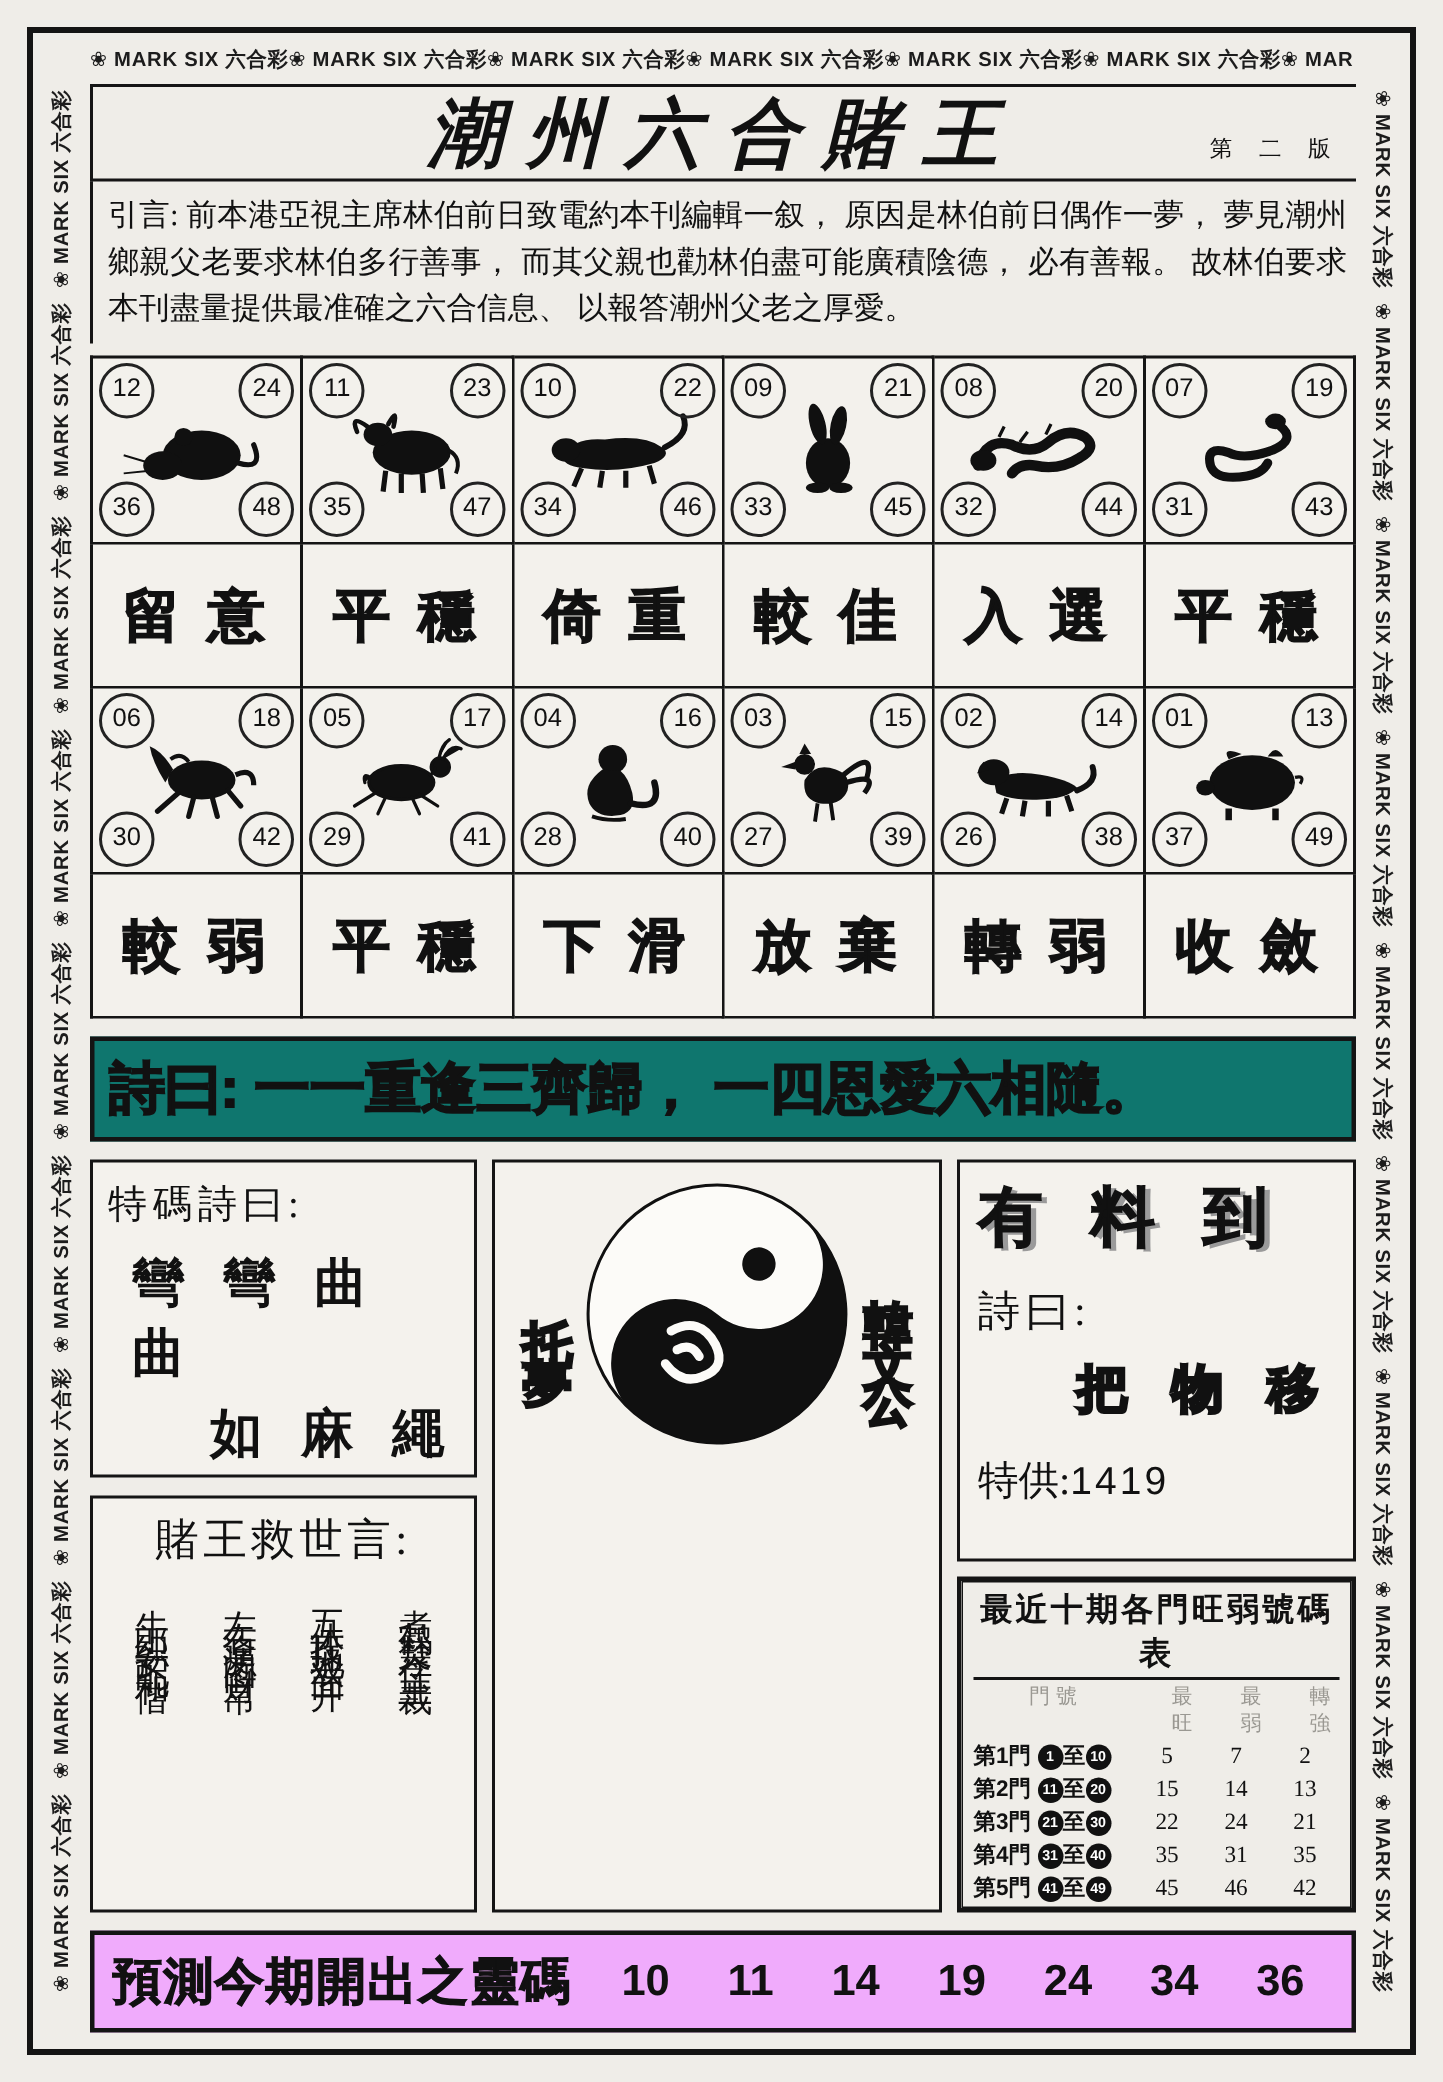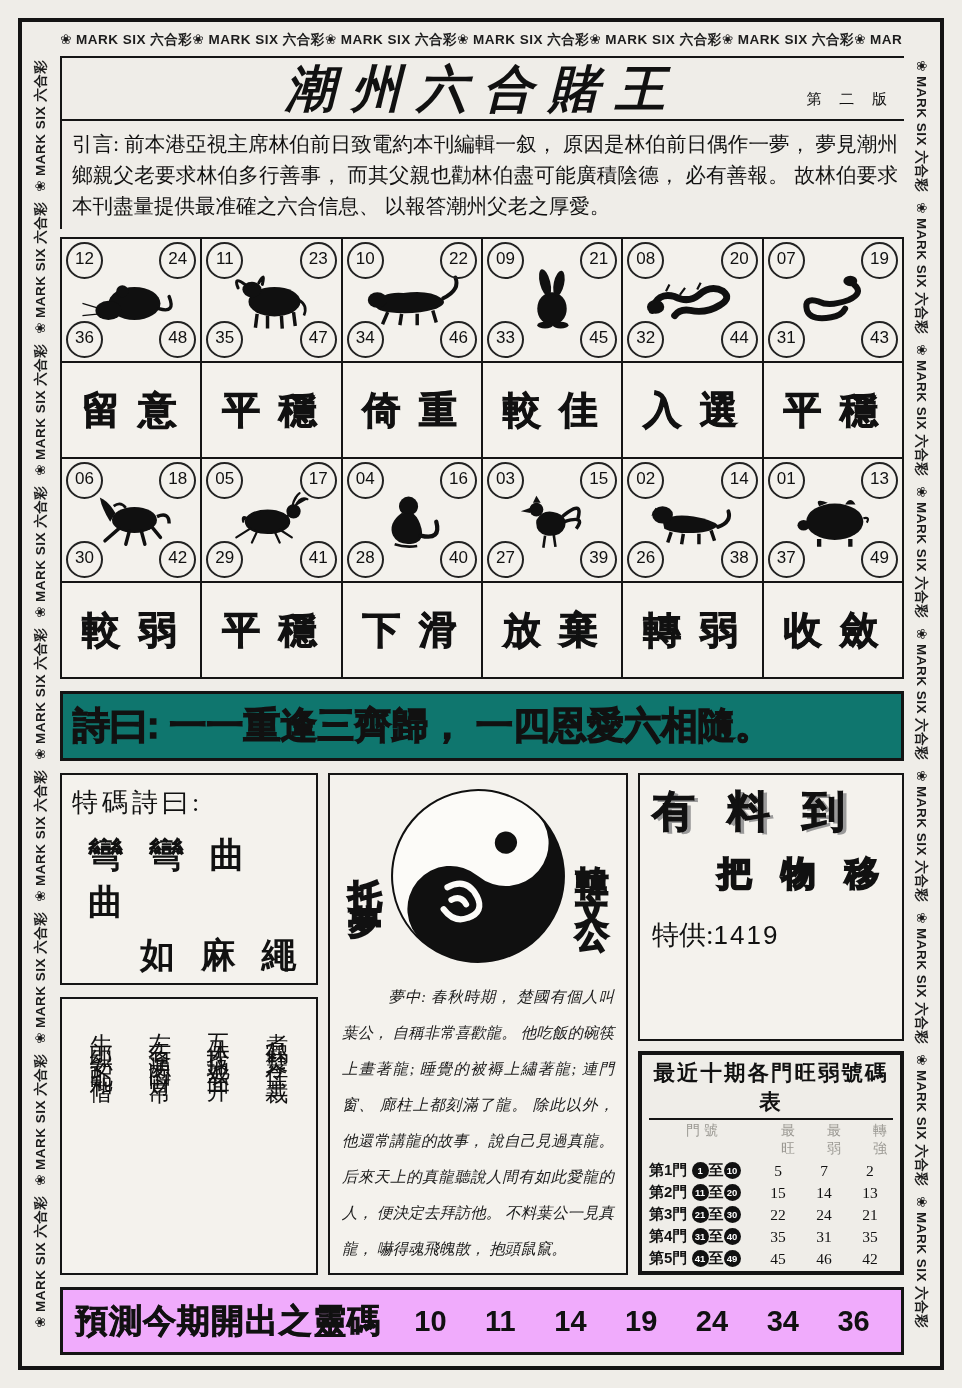--- a/index.html
+++ b/index.html
@@ -334,20 +334,21 @@
           <div class="sp-title">特碼詩曰:</div>
           <div class="sp-line1">彎 彎 曲 曲</div>
           <div class="sp-line2">如 麻 繩</div>
           <div class="sp-result">
             <span>特碼:</span>
             <span class="n">10</span>
             <span class="n">11</span>
           </div>
         </div>
         <div class="box box-savior">
+          <div class="sv-title">賭王救世言:</div>
           <div class="sv-cols">
             <div class="vtext">牛郎织女配和偕</div>
             <div class="vtext">左右逢源图财帛</div>
             <div class="vtext">五体投地双面开</div>
             <div class="vtext">煮鹤焚琴任主裁</div>
           </div>
         </div>
       </div>
 
       <div class="box col-mid">
@@ -356,26 +357,26 @@
           <svg width="182" height="182" viewBox="0 0 180 180">
             <g transform="rotate(40 90 90)">
               <circle cx="90" cy="90" r="85" fill="#fcfbf8" stroke="#101010" stroke-width="2"></circle>
               <path d="M90 5 A85 85 0 0 1 90 175 A42.5 42.5 0 0 1 90 90 A42.5 42.5 0 0 0 90 5 Z" fill="#101010"></path>
               <circle cx="90" cy="47" r="11" fill="#101010"></circle>
               <path d="M74 118 q8 -20 28 -12 q16 7 7 22 q-7 13 -24 9 m14 -18 q-10 -4 -14 6" fill="none" stroke="#fcfbf8" stroke-width="6" stroke-linecap="round"></path>
             </g>
           </svg>
           <div class="vcap">韓文公</div>
         </div>
-        <div class="dream-story">夢中: 春秋時期， 楚國有個人叫葉公， 自稱非常喜歡龍。 他吃飯的碗筷上畫著龍; 睡覺的被褥上繡著龍; 連門窗、 廊柱上都刻滿了龍。 除此以外， 他還常講龍的故事， 說自己見過真龍。 后來天上的真龍聽說人間有如此愛龍的人， 便決定去拜訪他。 不料葉公一見真龍， 嚇得魂飛魄散， 抱頭鼠竄。</div>
       </div>
 
       <div class="col-right">
         <div class="box box-youliao">
           <div class="yl-title">有 料 到</div>
+          <div class="yl-label">詩曰:</div>
           <div class="yl-line2">把 物 移</div>
           <div class="yl-result">
             <span>特供:</span>
             <span class="n">14</span>
             <span class="n">19</span>
           </div>
         </div>
         <div class="box-table">
           <div class="gt-title">最近十期各門旺弱號碼表</div>
           <div class="gt-head">

